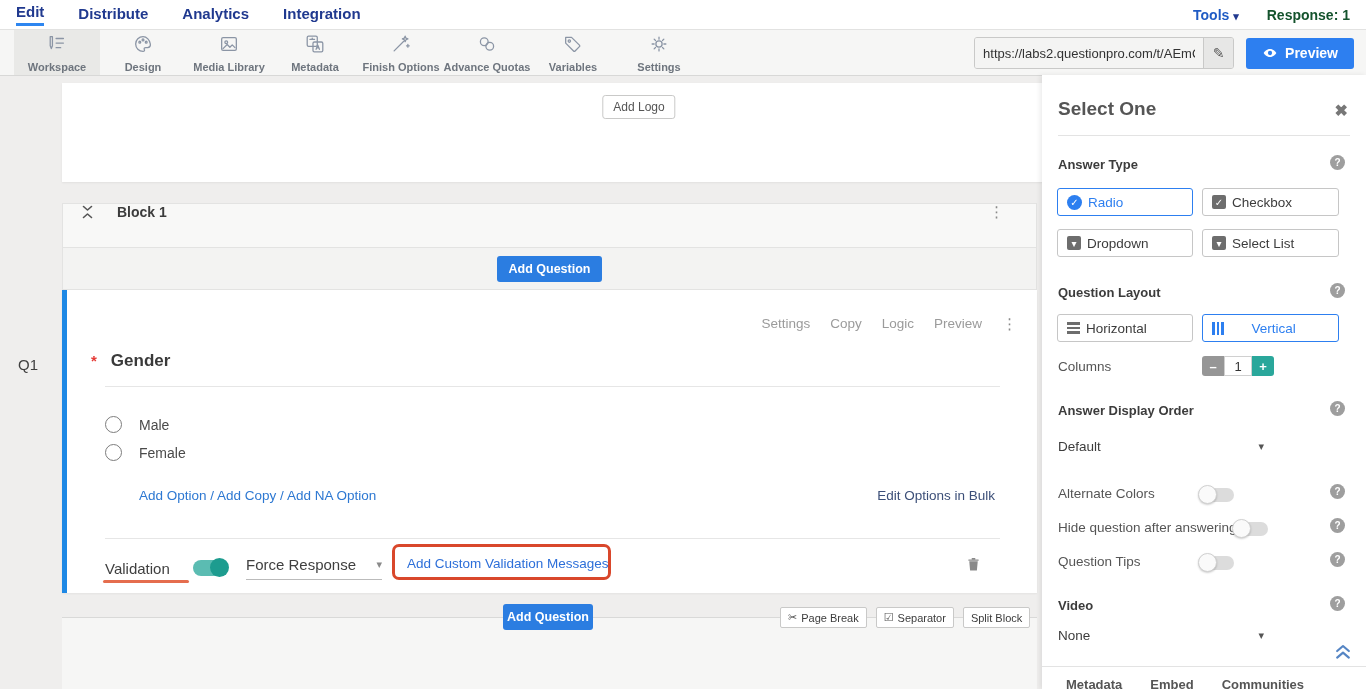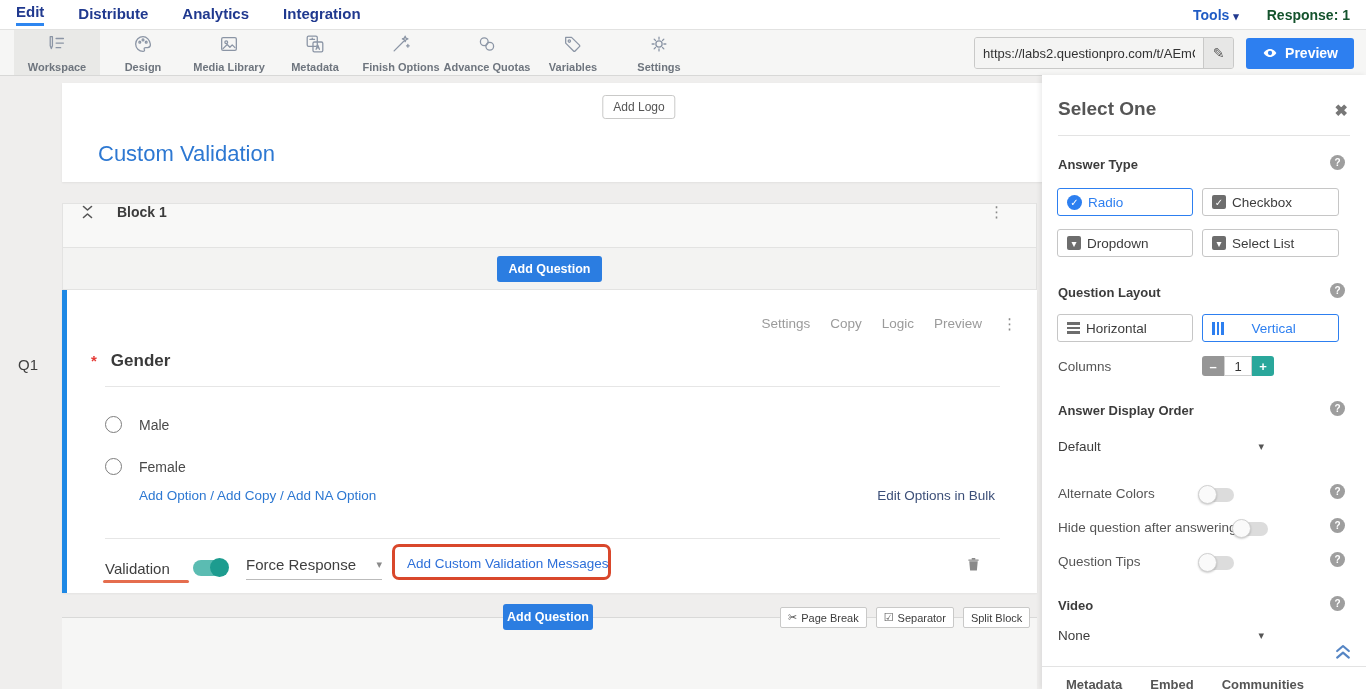--- a/index.html
+++ b/index.html
@@ -207,21 +207,20 @@
         <svg viewBox="0 0 24 24">
             <path d="M12 6C7 6 3.5 10 2.5 12 3.5 14 7 18 12 18s8.5-4 9.5-6C20.5 10 17 6 12 6zm0 9.2A3.2 3.2 0 1 1 12 8.8a3.2 3.2 0 0 1 0 6.4z"></path>
           </svg>
         <span>Preview</span>
       </button>
     </div>
   </div>
 
   <div class="survey-card">
     <button class="add-logo-btn">Add Logo</button>
-    <div class="survey-title">Custom Validation</div>
   </div>
 
   <div class="block-header">
     <span class="collapse-icon">
         <svg viewBox="0 0 12 16">
           <path d="M2 2.5l4 3.5 4-3.5"></path>
           <path d="M2 13.5L6 10l4 3.5"></path>
         </svg>
       </span>
     <span class="block-title">Block 1</span>
@@ -245,21 +244,21 @@
     <div class="q-title-row">
       <span class="req-star">*</span>
       <span class="q-title">Gender</span>
     </div>
     <div class="q-underline"></div>
 
     <div class="opt-row" style="top:126px;">
       <span class="radio-circle"></span>
       <span class="opt-label">Male</span>
     </div>
-    <div class="opt-row" style="top:168px;">
+    <div class="opt-row" style="top:154px;">
       <span class="radio-circle"></span>
       <span class="opt-label">Female</span>
     </div>
 
     <div class="addlinks-row">
       <span class="add-link">Add Option</span><span class="link-sep"> / </span><span class="add-link">Add Copy</span><span class="link-sep"> / </span><span class="add-link">Add NA Option</span>
     </div>
     <span class="bulk-link">Edit Options in Bulk</span>
 
     <div class="q-divider"></div>

